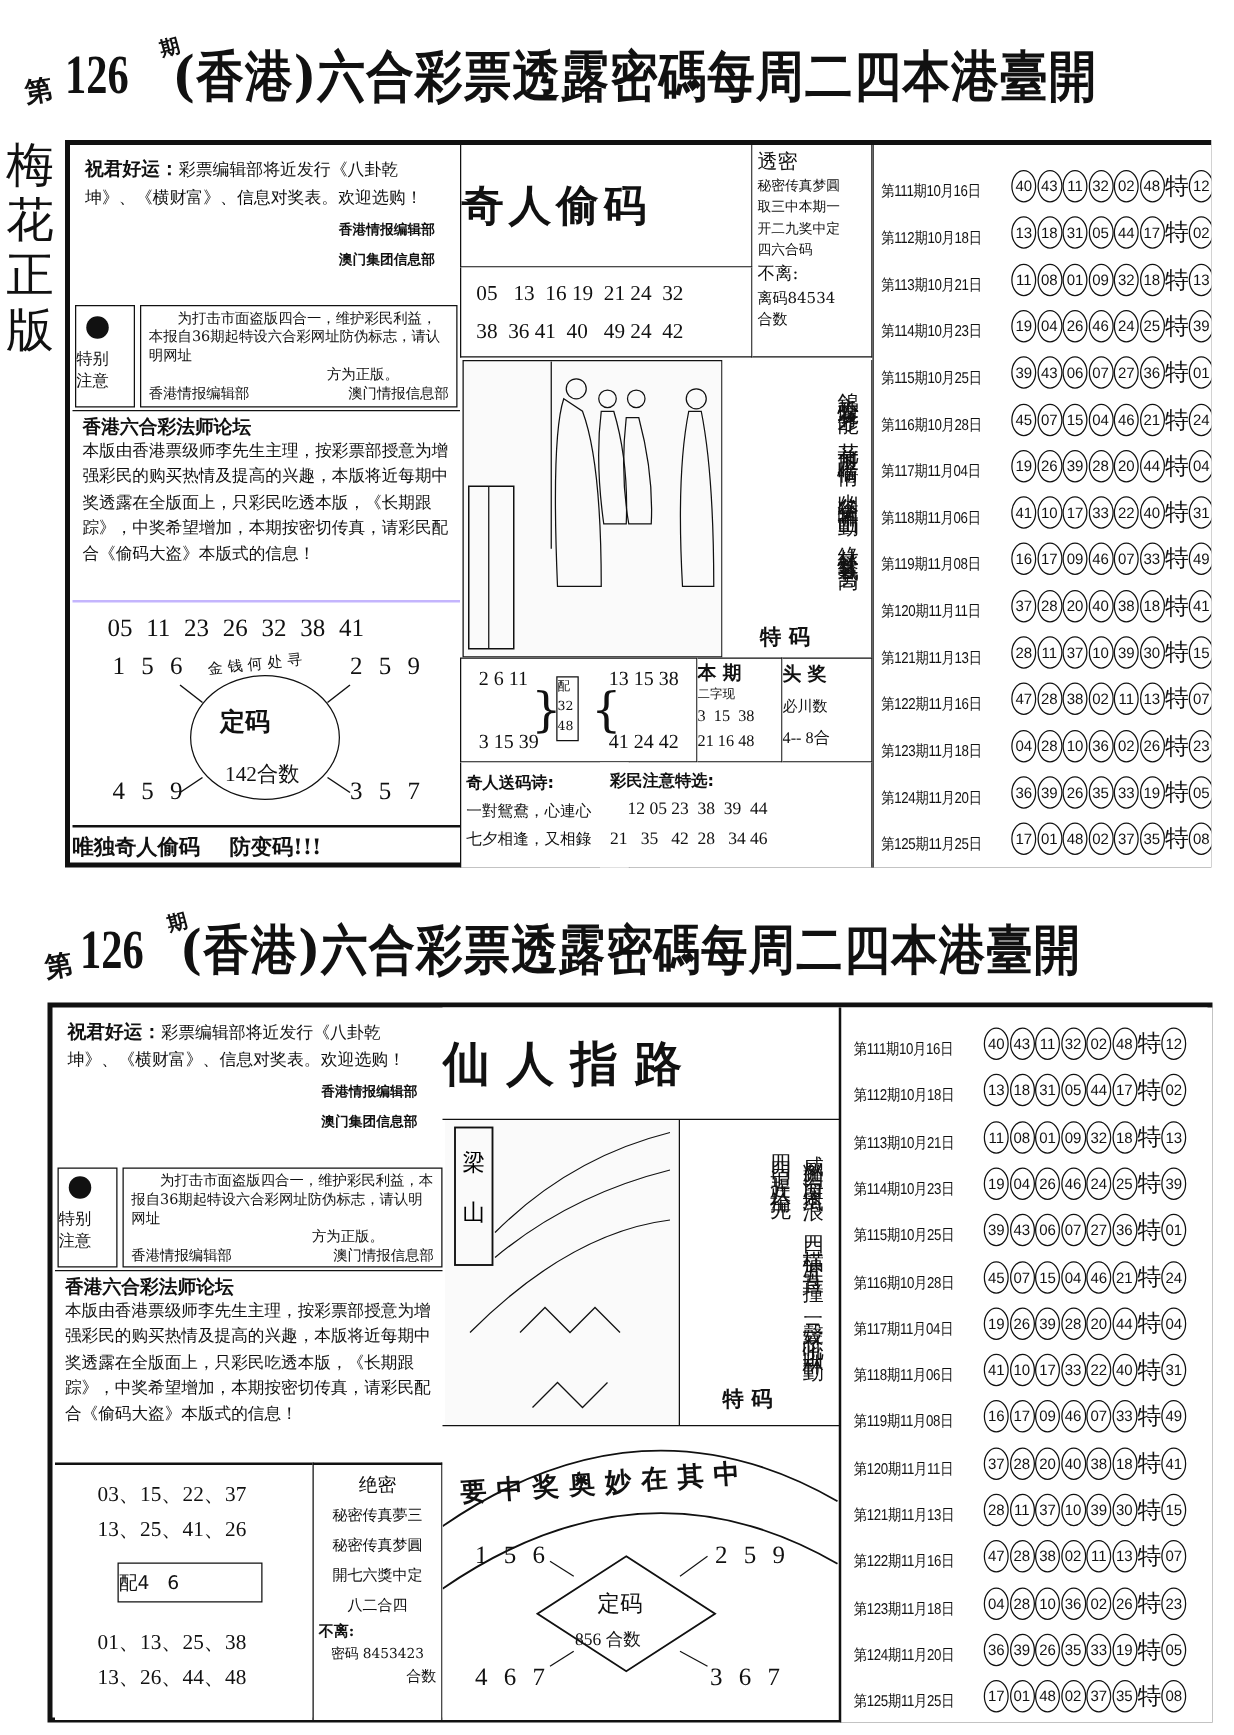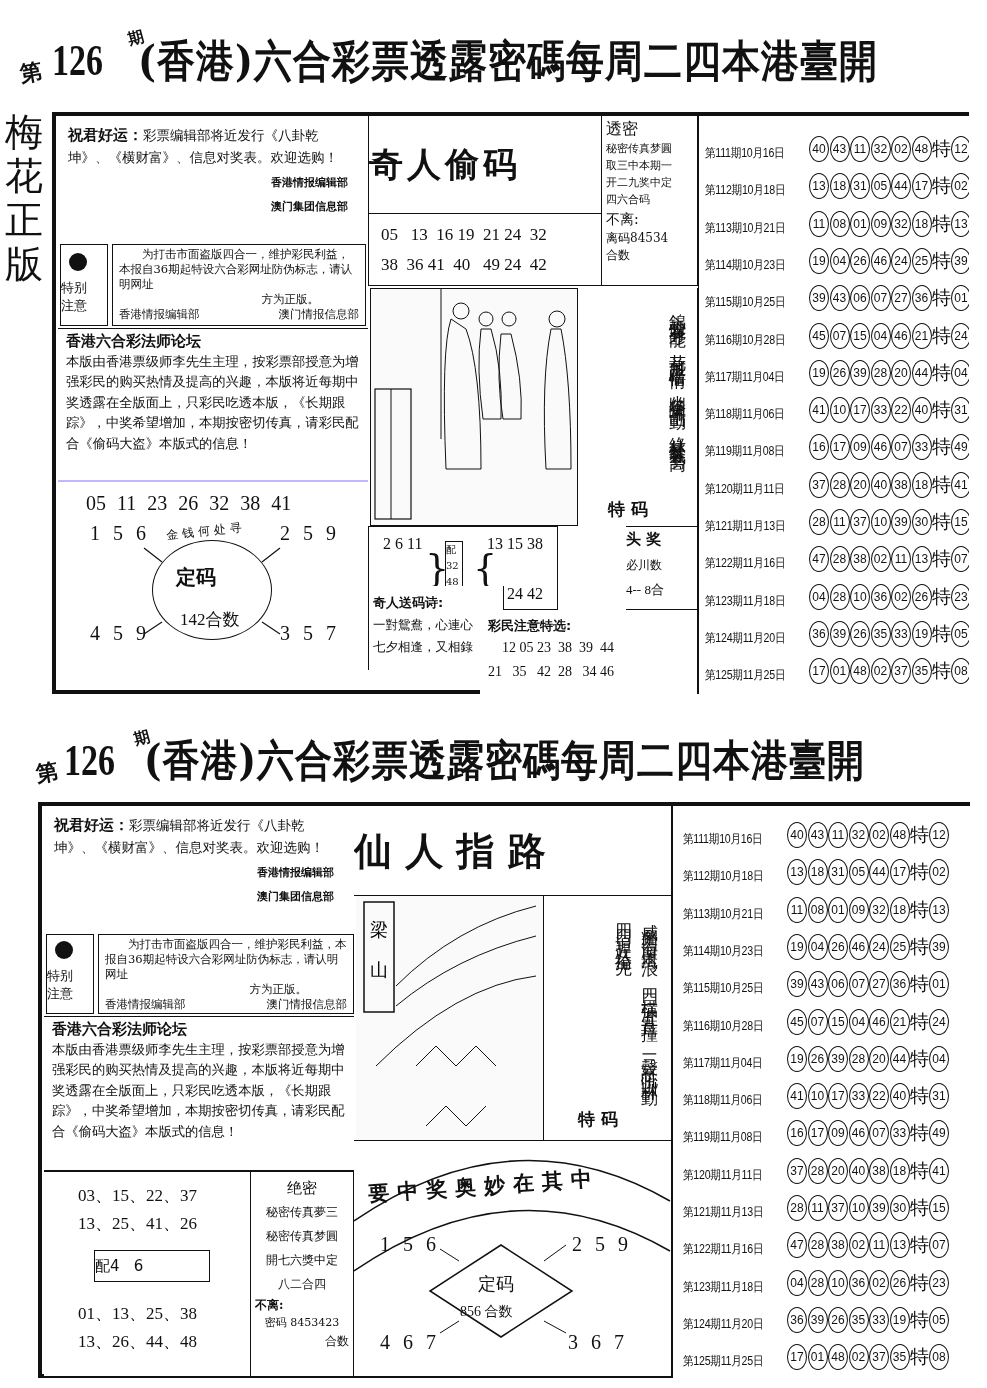--- a/index.html
+++ b/index.html
@@ -82,20 +82,21 @@
     <div class="abs" style="left:94px;top:58px;width:120px;height:100px;border:1.5px solid #111;border-radius:50%"></div>
     <div class="abs b" style="left:118px;top:82px;font-size:20px;font-family:'DejaVu Sans',sans-serif">定码</div>
     <div class="abs num-md" style="left:122px;top:126px;font-size:17px">142合数</div>
     <svg class="abs" style="left:0;top:0" width="310" height="180">
       <line x1="104" y1="80" x2="86" y2="66" stroke="#111" stroke-width="1.2"></line>
       <line x1="204" y1="80" x2="222" y2="66" stroke="#111" stroke-width="1.2"></line>
       <line x1="104" y1="140" x2="86" y2="152" stroke="#111" stroke-width="1.2"></line>
       <line x1="204" y1="140" x2="222" y2="152" stroke="#111" stroke-width="1.2"></line>
     </svg>
   </div>
+  <div class="abs b center" style="left:2px;top:544px;width:310px;height:32px;border-top:2px solid #111;font-size:17px;line-height:32px;white-space:pre">唯独奇人偷码    防变码!!!</div>
 
   <div class="box" style="left:312px;top:0;width:234px;height:98px;border-width:0 1.5px 1.5px 1.5px">
     <div class="abs b center" style="left:0;top:26px;width:232px;font-size:34px;letter-spacing:4px">奇人偷码</div>
   </div>
   <div class="box" style="left:312px;top:98px;width:234px;height:72px;border-width:0 1.5px 1.5px 1.5px;padding:6px 12px">
     <div class="num-md" style="white-space:pre;font-size:17px;line-height:30px">05   13  16 19  21 24  32</div>
     <div class="num-md" style="white-space:pre;font-size:17px;line-height:30px">38  36 41  40   49 24  42</div>
   </div>
   <div class="box" style="left:546px;top:0;width:96px;height:170px;border-width:0 1.5px 1.5px 0;padding:2px 4px;font-size:11px;line-height:17px">
     <div class="center" style="font-size:16px;line-height:22px">透密</div>
@@ -136,27 +137,33 @@
     <div class="abs" style="left:56px;top:22px;font-size:38px;line-height:38px;font-family:'DejaVu Serif',serif">}</div>
     <div class="abs center" style="left:76px;top:14px;width:18px;height:52px;border:1.2px solid #111;font-size:10px;line-height:16px">
       <div>配</div>
       <div>32</div>
       <div>48</div>
     </div>
     <div class="abs" style="left:104px;top:22px;font-size:38px;line-height:38px;font-family:'DejaVu Serif',serif">{</div>
     <div class="abs num-md" style="left:118px;top:8px">13 15 38</div>
     <div class="abs num-md" style="left:118px;top:58px">41 24 42</div>
   </div>
+  <div class="box center" style="left:502px;top:410px;width:68px;height:84px;border-width:1.5px 1.5px 1.5px 0">
+    <div class="b txt" style="font-size:15px;line-height:22px">本 期</div>
+    <div class="txt" style="font-size:10px;line-height:14px">二字现</div>
+    <div class="num-md" style="font-size:13px;line-height:20px;white-space:pre">3  15  38</div>
+    <div class="num-md" style="font-size:13px;line-height:20px">21 16 48</div>
+  </div>
   <div class="box center" style="left:570px;top:410px;width:72px;height:84px;border-width:1.5px 1.5px 1.5px 0">
     <div class="b txt" style="font-size:15px;line-height:24px">头 奖</div>
     <div class="txt" style="font-size:12px;line-height:28px">必川数</div>
     <div class="num-md" style="font-size:13px;line-height:22px">4-- 8合</div>
   </div>
 
-  <div class="box" style="left:312px;top:470px;width:136px;height:84px;border-width:0 1.5px 0 1.5px;padding:6px 4px;font-size:12.5px;line-height:22px">
+  <div class="box" style="left:312px;top:494px;width:136px;height:84px;border-width:0 1.5px 0 1.5px;padding:6px 4px;font-size:12.5px;line-height:22px">
     <div class="b txt" style="font-size:13px">奇人送码诗:</div>
     <div>一對鴛鴦，心連心</div>
     <div>七夕相逢，又相錄</div>
   </div>
   <div class="box" style="left:424px;top:494px;width:218px;height:84px;border-width:0 1.5px 0 0;padding:6px 8px">
     <div class="b txt" style="font-size:13px;line-height:20px">彩民注意特选:</div>
     <div class="num-md" style="font-size:14px;line-height:24px;white-space:pre;padding-left:14px">12 05 23  38  39  44</div>
     <div class="num-md" style="font-size:14px;line-height:24px;white-space:pre">21   35   42  28   34 46</div>
   </div>
 

